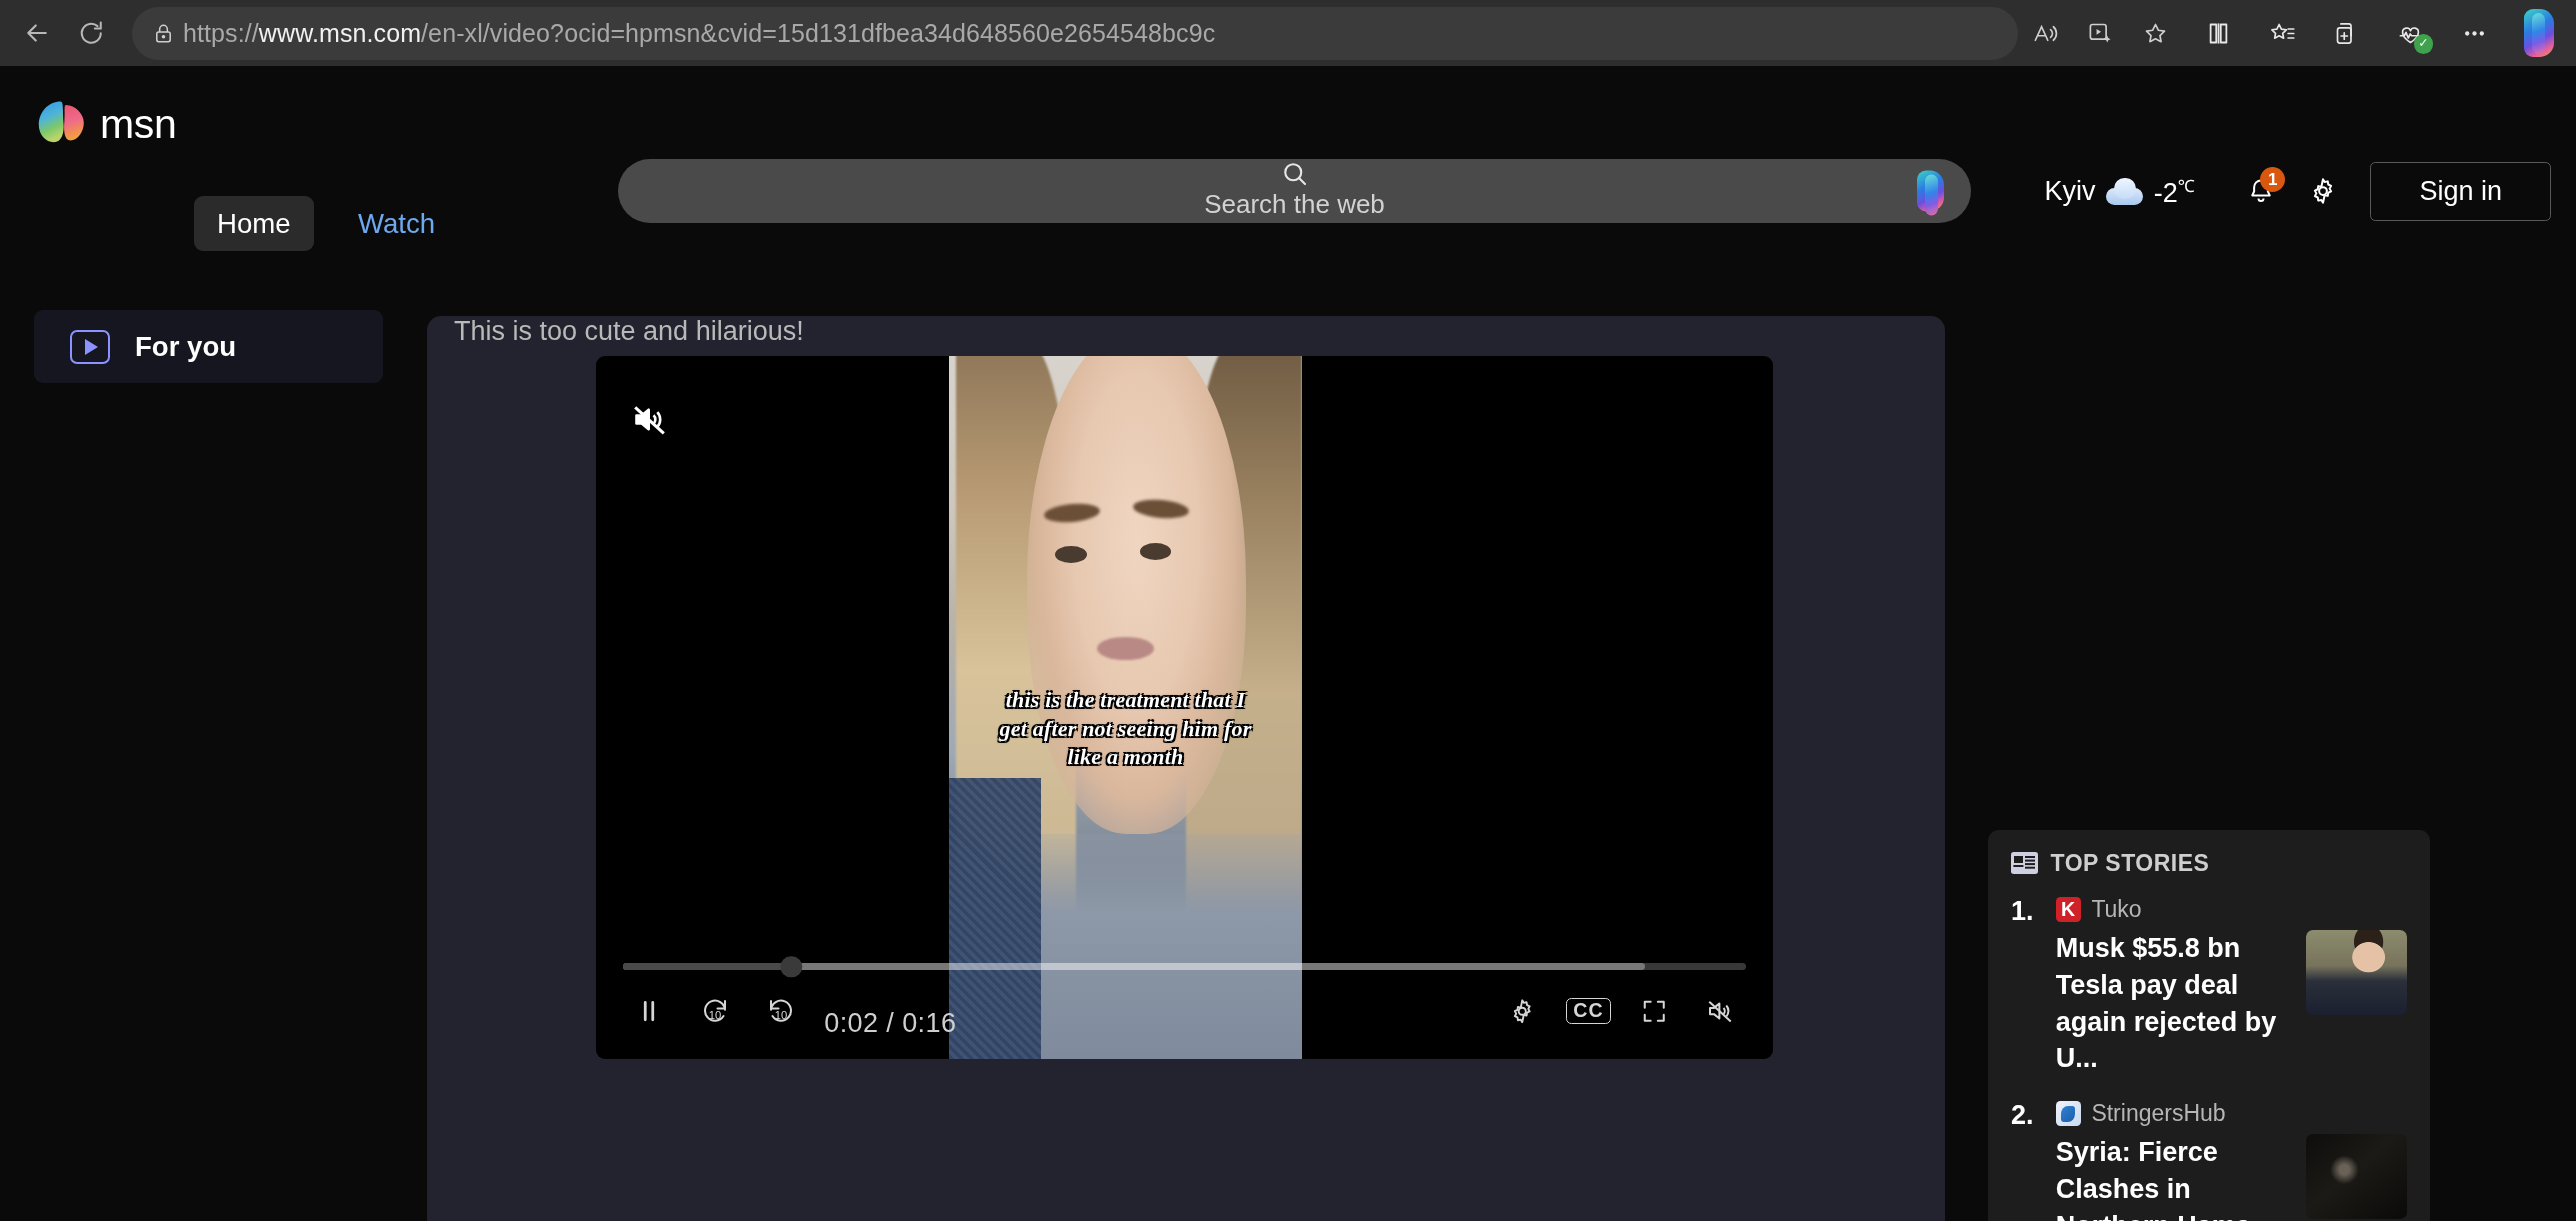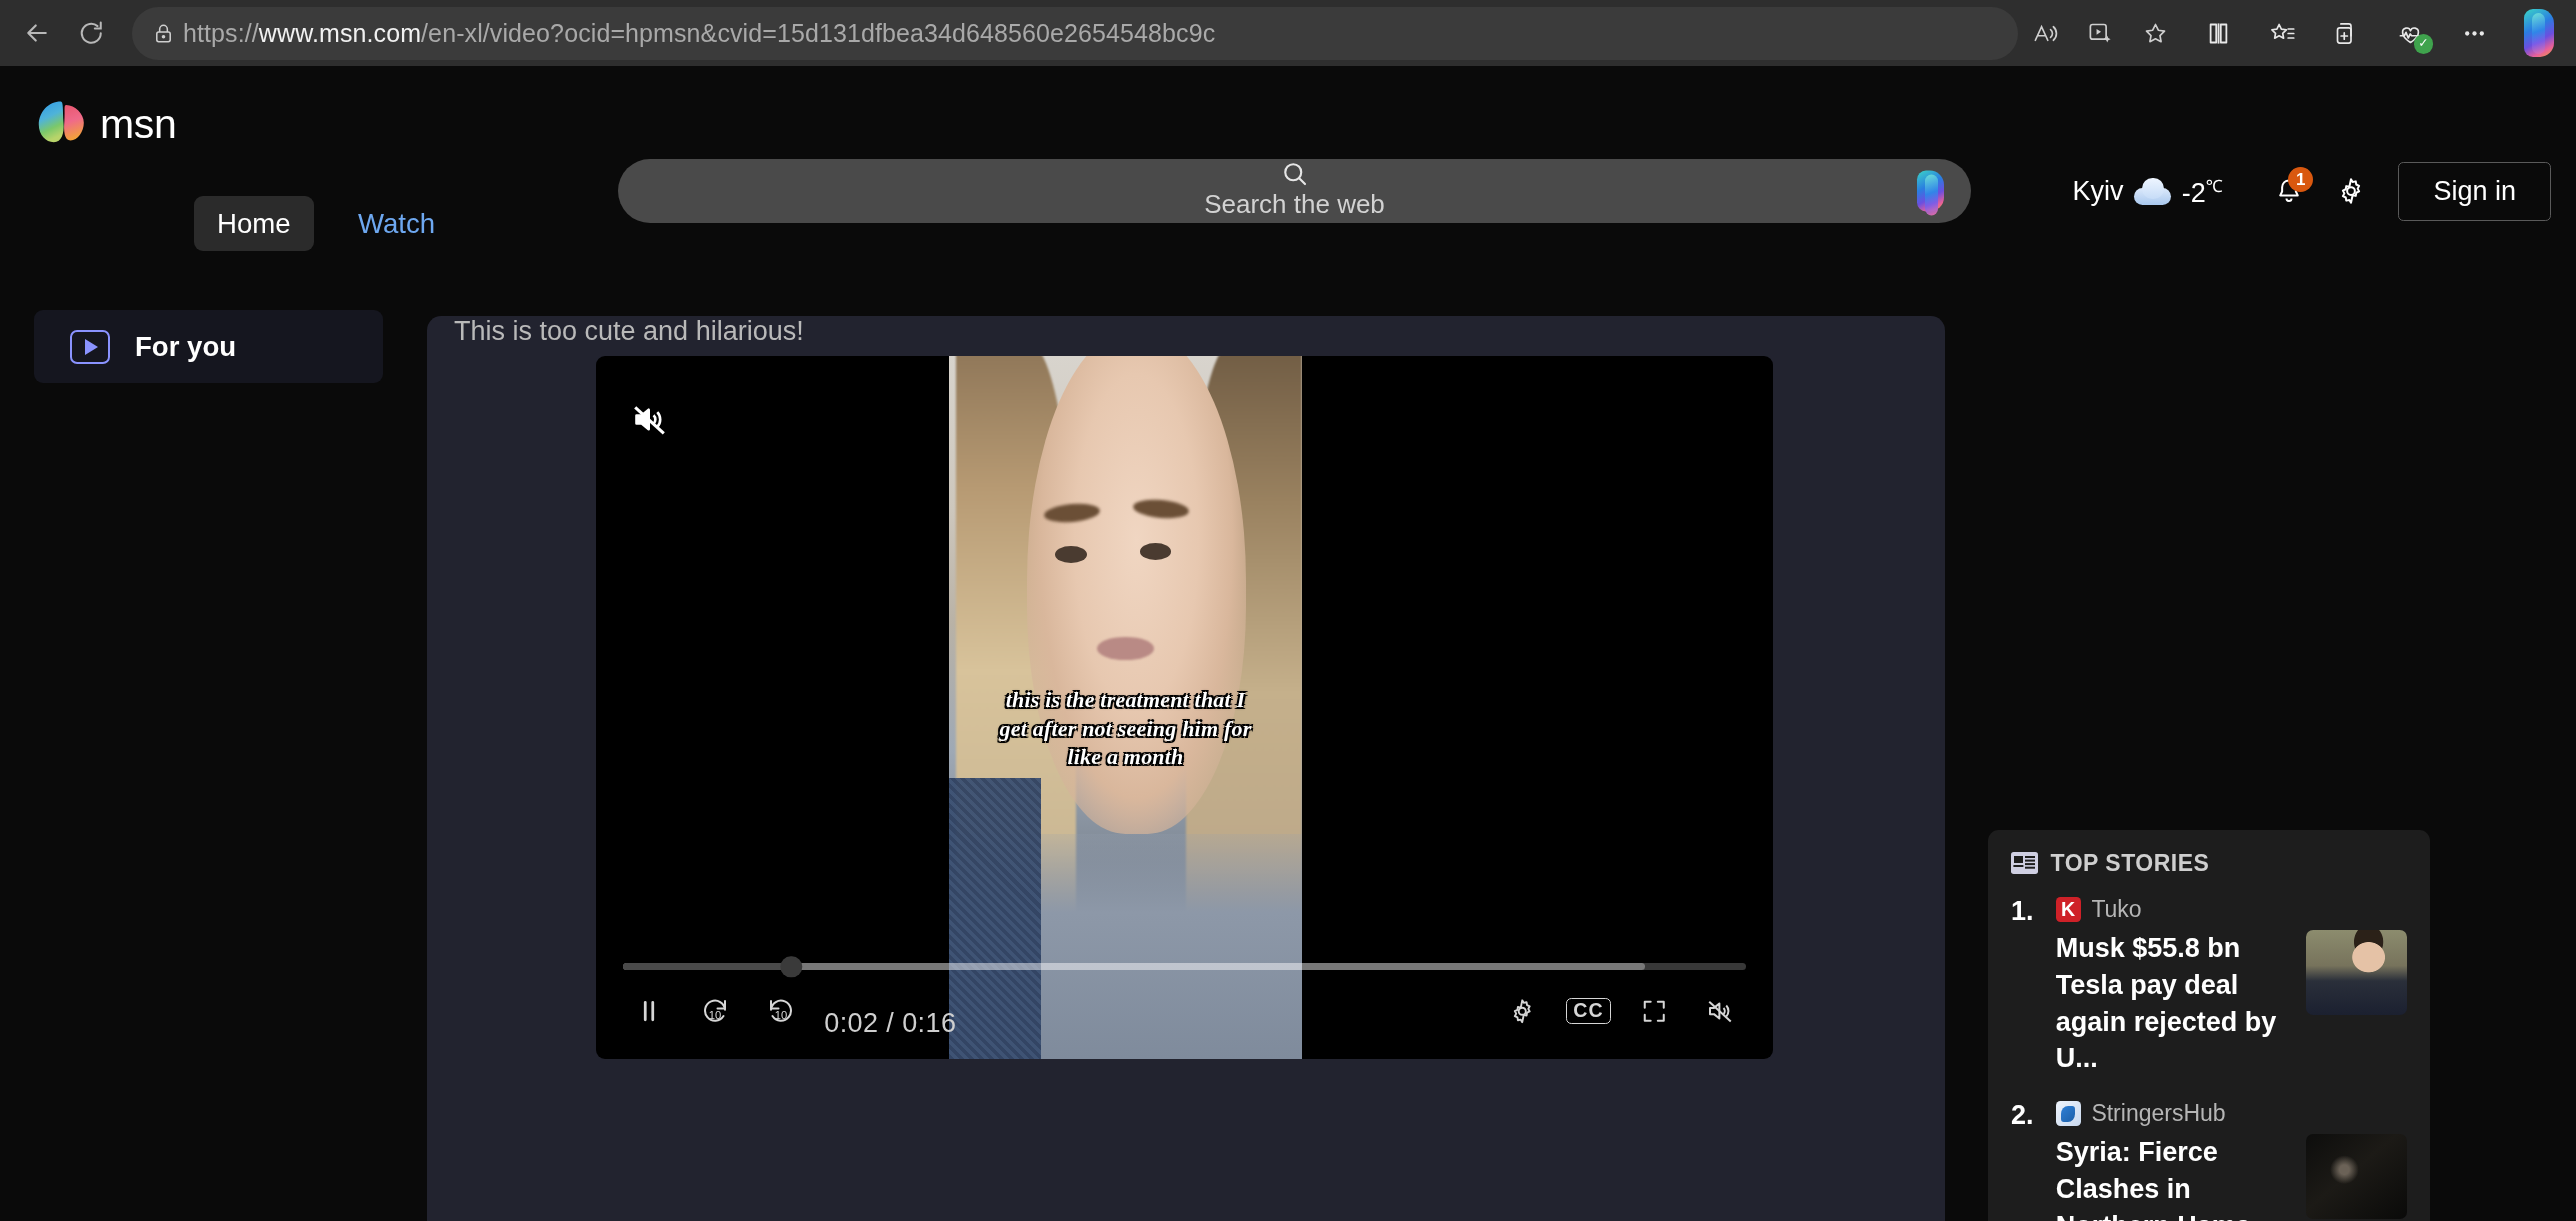--- a/index.html
+++ b/index.html
@@ -103,21 +103,21 @@
   .temp { font-size:27px; }
   .temp sup{ font-size:17px; vertical-align: super;}
   .bell-wrap{ position:relative; width:55px; height:55px; display:flex;align-items:center;justify-content:center;color:#fff; margin-right:7.1px;}
   .bell-badge{
     position:absolute; top:3.6px; right:3.6px;
     min-width:25px;height:25px;border-radius:12.5px;background:#d9580f;
     color:#fff;font-size:17px;display:flex;align-items:center;justify-content:center;font-weight:600;
   }
   .gear-wrap{ width:55px;height:55px;display:flex;align-items:center;justify-content:center;color:#fff; margin-right: 19.6px;}
   .signin-btn{
-    height: 59px; padding: 0 34px;
+    height: 59px; padding: 0 48px;
     border:0.9px solid #5a5a5a; border-radius:5.3px;
     color:#fff; font-size:27px; display:flex;align-items:center;justify-content:center;
     background:transparent;
   }
 
   
   .nav-tabs{
     position:absolute; top: 194px; left: 0; width:2576px; height: 59px;
     display:flex; align-items:center;
   }

